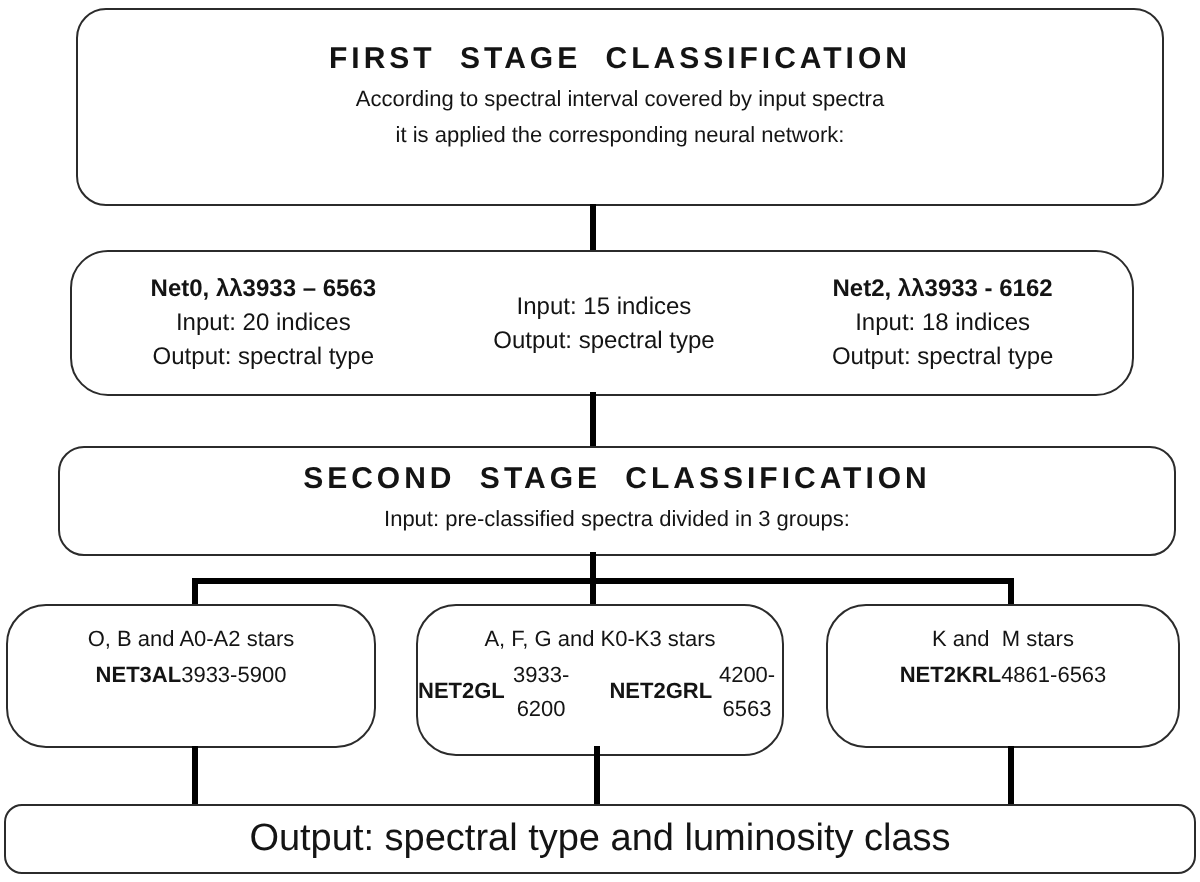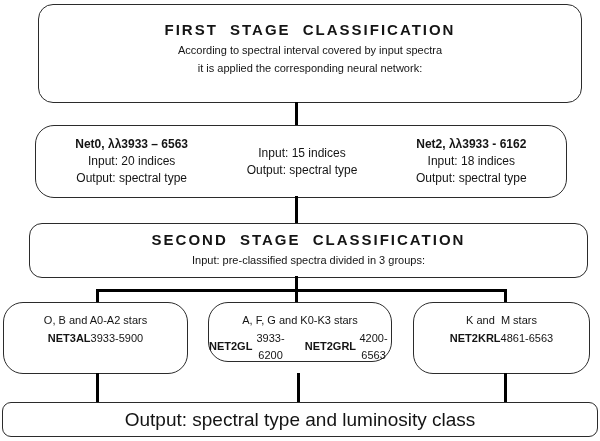--- a/index.html
+++ b/index.html
@@ -10,21 +10,21 @@
   .box {
     position:absolute; box-sizing:border-box; background:#ffffff;
     border:1.6px solid #2b2b2b; text-align:center;
   }
   
   .b1 { left:38px; top:4px;   width:544px; height:99px; border-radius:15px; padding-top:16px; }
   .b2 { left:35px; top:125px; width:532px; height:73px; border-radius:19px;
         display:flex; justify-content:space-around; align-items:center; padding:0 10px; }
   .b3 { left:29px; top:223px; width:559px; height:55px; border-radius:13px; padding-top:7px; }
   .ga { left:3px;   top:302px; width:185px; height:72px; border-radius:20px; }
-  .gb { left:208px; top:302px; width:184px; height:60px; border-radius:20px; }
+  .gb { left:208px; top:302px; width:184px; height:76px; border-radius:20px; }
   .gc { left:413px; top:302px; width:177px; height:72px; border-radius:20px; }
   .out { left:2px; top:402px; width:596px; height:35px; border-radius:9px;
          display:flex; align-items:center; justify-content:center; }
   
   .vline { position:absolute; width:3px; background:#000; }
   .hline { position:absolute; height:3px; background:#000; }
   .c1  { left:295px; top:102px; height:24px; }
   .c2  { left:295px; top:196px; height:28px; }
   .c3  { left:295px; top:276px; height:16px; }
   .ch  { left:96px;  top:289px; width:411px; }

